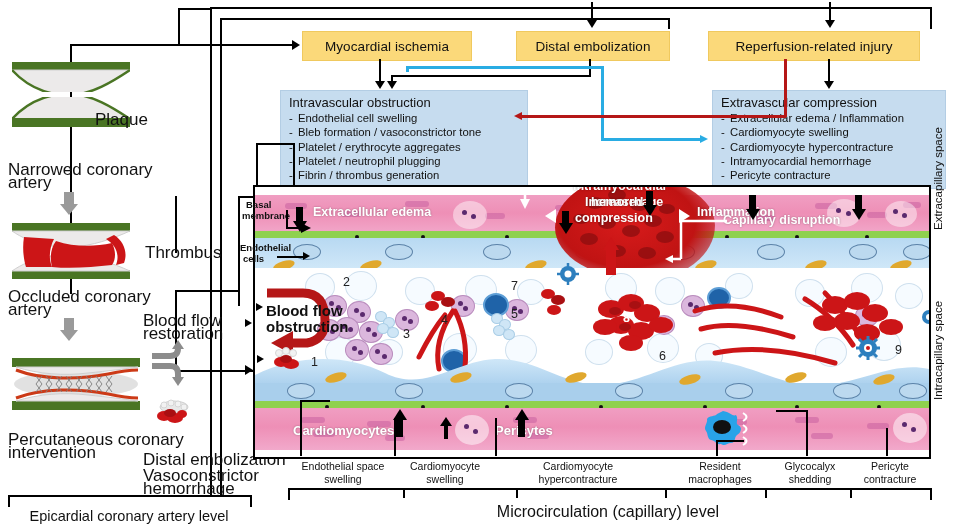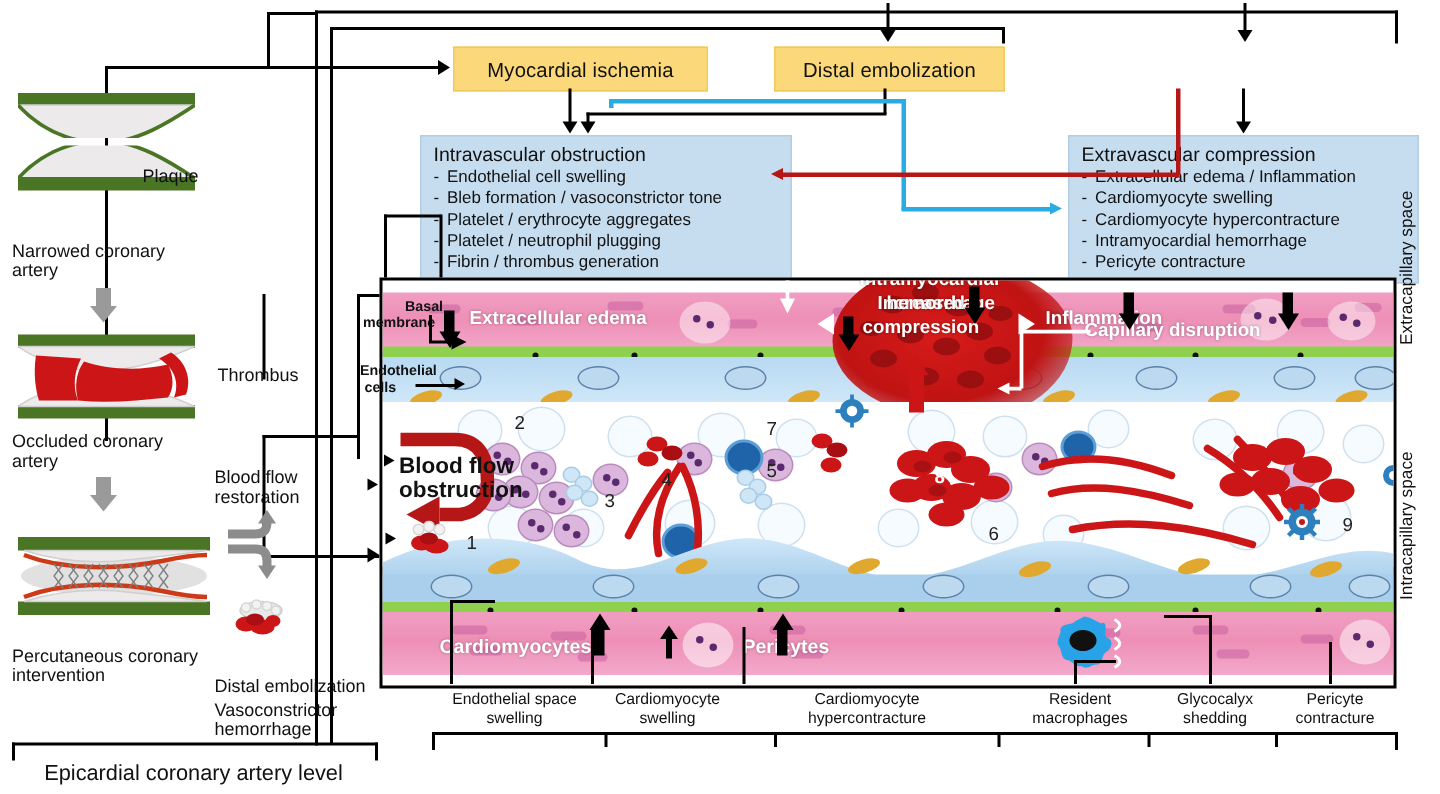--- a/index.html
+++ b/index.html
@@ -1,20 +1,20 @@
 <!DOCTYPE html>
 <html><head>
 <meta charset="utf-8">
 <style>
   html,body{margin:0;padding:0;background:#fff;}
   body{width:960px;height:529px;overflow:hidden;
        font-family:"Liberation Sans", sans-serif;color:#111;}
   #root{position:relative;width:960px;height:529px;}
   .abs{position:absolute;}
-  .txt{font-size:12px;line-height:1.22;color:#111;}
+  .txt{font-size:17px;line-height:1.22;color:#111;}
 
   
   .ybox{background:#fbd97a;border:1px solid #f0c95e;display:flex;
         align-items:center;justify-content:center;
         font-size:13.5px;color:#111;letter-spacing:.1px;white-space:nowrap;}
   .bbox{background:#c6dcef;border:1px solid #b3cde4;padding:4px 6px 5px 8px;}
   .bbox .bt{font-size:13px;margin-bottom:1px;color:#111;}
   .bbox ul{list-style:none;margin:0;padding:0;}
   .bbox li{font-size:11.3px;line-height:1.27;white-space:nowrap;}
   .bbox li .d{display:inline-block;width:9px;}
@@ -93,20 +93,21 @@
   .bfo{font-size:15px;font-weight:bold;line-height:1.15;color:#111;}
   .bottomlab{position:absolute;font-size:10.5px;text-align:center;line-height:1.2;color:#111;}
 </style>
 </head>
 <body>
 
 <div id="root">
 
   <div class="abs ybox" style="left:302px;top:31px;width:168px;height:28px;">Myocardial ischemia</div>
   <div class="abs ybox" style="left:516px;top:31px;width:152px;height:28px;">Distal embolization</div>
+  <div class="abs ybox" style="left:708px;top:31px;width:210px;height:28px;">Reperfusion-related  injury</div>
 
   <div class="abs ln lnv" style="left:591px;top:2px;height:20px;"></div>
   <div class="abs arw arw-d" style="left:587px;top:20px;"></div>
   <div class="abs ln lnv" style="left:829px;top:2px;height:20px;"></div>
   <div class="abs arw arw-d" style="left:825px;top:20px;"></div>
   <div class="abs arw arw-r" style="left:292px;top:40px;"></div>
 
   <div class="abs bbox" style="left:280px;top:90px;width:232px;">
     <div class="bt">Intravascular obstruction</div>
     <ul>
@@ -259,20 +260,21 @@
   </svg>
 
   <div class="abs txt" style="left:143px;top:450px;">Distal embolization</div>
   <div class="abs txt" style="left:143px;top:466px;">Vasoconstrictor</div>
   <div class="abs txt" style="left:143px;top:479px;">hemorrhage</div>
 
   <div class="abs bracket-t" style="left:8px;top:495px;width:240px;height:10px;"></div>
   <div class="abs sectitle" style="left:4px;top:508px;width:250px;">Epicardial coronary artery level</div>
 
   <div class="abs bracket-t" style="left:288px;top:488px;width:640px;height:10px;"></div>
+  <div class="abs sectitle" style="left:288px;top:503px;width:640px;font-size:16px;">Microcirculation (capillary) level</div>
 
   <div class="abs ln lnv" style="left:403px;top:488px;height:10px;"></div>
   <div class="abs ln lnv" style="left:516px;top:488px;height:10px;"></div>
   <div class="abs ln lnv" style="left:665px;top:488px;height:10px;"></div>
   <div class="abs ln lnv" style="left:765px;top:488px;height:10px;"></div>
   <div class="abs ln lnv" style="left:850px;top:488px;height:10px;"></div>
 
   <div id="micro">
 
     <div class="myolayer" style="top:8px;height:40px;"></div>
@@ -645,21 +647,21 @@
     <div class="numlab" style="left:88px;top:88px;">2</div>
     <div class="numlab" style="left:148px;top:140px;">3</div>
     <div class="numlab" style="left:186px;top:126px;">4</div>
     <div class="numlab" style="left:256px;top:120px;">5</div>
     <div class="numlab" style="left:404px;top:162px;">6</div>
     <div class="numlab" style="left:256px;top:92px;">7</div>
     <div class="numlab" style="left:368px;top:124px;color:#fff;font-weight:bold;">8</div>
     <div class="numlab" style="left:640px;top:156px;">9</div>
   </div>
 
-  <div class="abs smalltxt" style="left:246px;top:200px;margin-left:24px;">Basal</div>
+  <div class="abs smalltxt" style="left:246px;top:200px;">Basal</div>
   <div class="abs smalltxt" style="left:242px;top:211px;">membrane</div>
   <svg class="abs" style="left:283px;top:208px;" width="32" height="30">
     <path d="M4,2 L4,20 L20,20" stroke="#000" stroke-width="2" fill="none"></path>
     <path d="M18,15 L28,20 L18,25 Z" fill="#000"></path>
   </svg>
   <div class="abs smalltxt" style="left:240px;top:243px;">Endothelial</div>
   <div class="abs smalltxt" style="left:243px;top:254px;">cells</div>
   <div class="abs ln lnh" style="left:277px;top:256px;width:28px;"></div>
   <div class="abs arw arw-r" style="left:303px;top:252px;border-left-width:7px;border-top-width:4.5px;border-bottom-width:4.5px;"></div>
 

